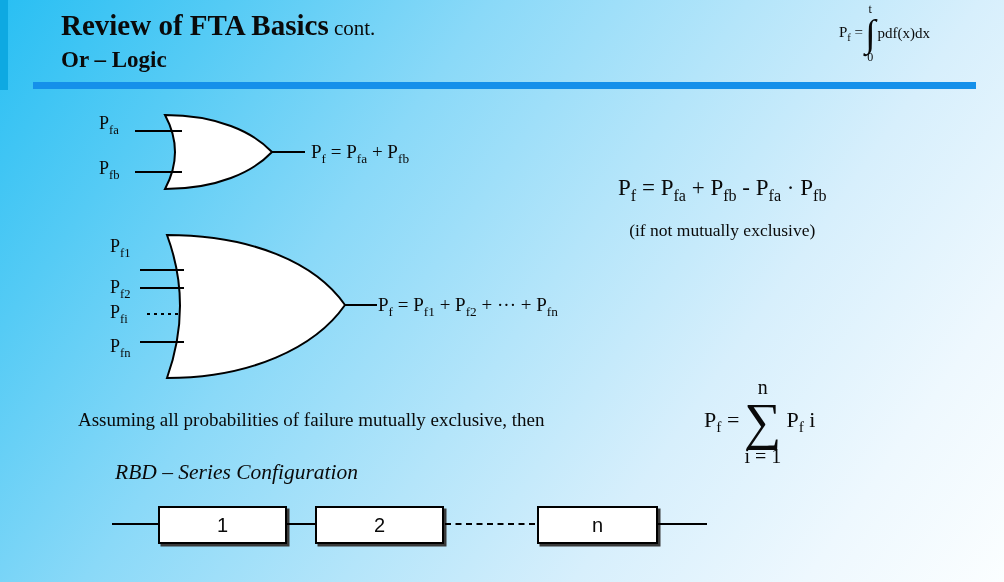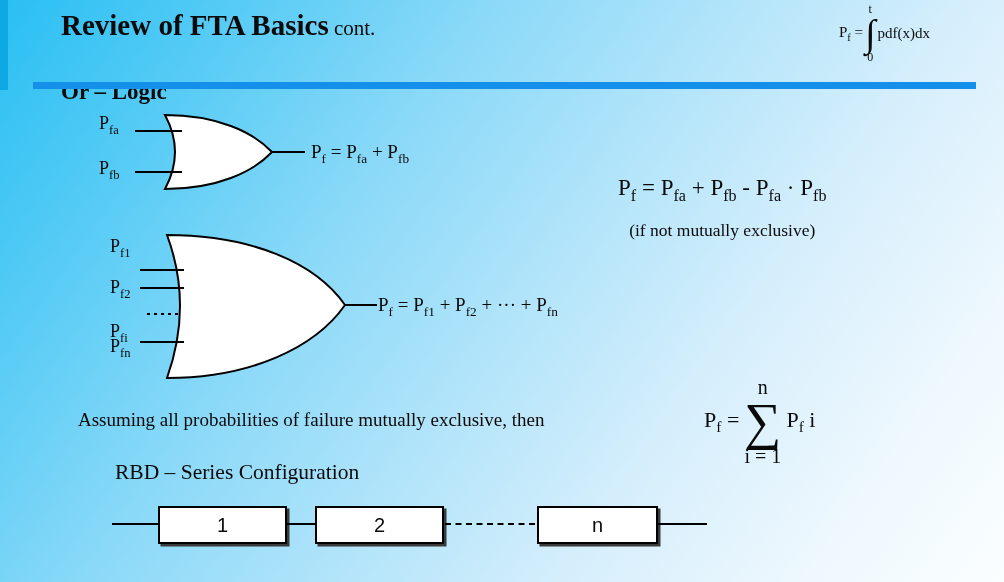--- a/index.html
+++ b/index.html
@@ -6,21 +6,21 @@
   .slide {
     position:relative; width:1004px; height:582px; overflow:hidden;
     background:linear-gradient(125deg,
       #29bff3 0%, #55cbf5 16%, #8ad9f8 34%, #b4e5fa 52%,
       #d7effc 68%, #eef8fe 84%, #fdffff 100%);
     font-family:"Liberation Serif", serif; color:#0a0a0a;padding-left:32px;
   }
   .accent-strip { position:absolute; left:0; top:0; width:8px; height:90px; background:#0ea9e2; }
   .hdr-title { position:absolute; left:61px; top:9px; font-size:29px; font-weight:bold; white-space:nowrap; }
   .hdr-title .suffix { font-weight:normal; font-size:21px; }
-  .hdr-subtitle { position:absolute; left:61px; top:47px; font-size:23px; font-weight:bold;margin-top:32px; }
+  .hdr-subtitle { position:absolute; left:61px; top:47px; font-size:23px; font-weight:bold; }
   .hdr-rule { position:absolute; left:33px; top:82px; width:943px; height:7px; background:#1590ea; }
 
   
   .integral { position:absolute; left:839px; top:3px; display:flex; align-items:center; font-size:15px; white-space:nowrap; }
   .int-col { display:flex; flex-direction:column; align-items:center; margin:0 2px; }
   .int-limit { font-size:12px; line-height:1.1; }
   .int-sym { font-size:38px; line-height:0.92; font-weight:normal; }
 
   sub { font-size:70%; }
 
@@ -39,21 +39,21 @@
   .excl-c { font-size:17.5px; text-align:center; margin-top:15px; }
 
   .assume { position:absolute; left:78px; top:409px; font-size:19px; white-space:nowrap; }
 
   .sum { position:absolute; left:704px; top:376px; display:flex; align-items:center; white-space:nowrap; }
   .sum-lhs, .sum-rhs { font-size:22px; }
   .sum-col { display:flex; flex-direction:column; align-items:center; margin:0 5px; }
   .sum-limit { font-size:20px; line-height:1.15; }
   .sum-sym { font-size:52px; line-height:0.88; }
 
-  .rbd-title { position:absolute; left:115px; top:460px; font-size:21.5px; }
+  .rbd-title { position:absolute; left:115px; top:460px; font-size:21.5px;font-style:italic; }
   .rbd-line { position:absolute; height:0; border-top:2px solid #000; }
   .rbd-line.dashed { border-top-style:dashed; }
   .rbd-box {
     position:absolute; width:121px; height:34px; background:#fff; border:2px solid #000;
     box-shadow:2.5px 2.5px 0 #3a3a3a; display:flex; align-items:center; justify-content:center;
     font-family:"Liberation Sans", sans-serif; font-size:20px;
   }
 </style>
 </head>
 <body>
@@ -86,21 +86,21 @@
   </svg>
   <span class="formula f-gate1">P<sub>f</sub>  =  P<sub>fa</sub> + P<sub>fb</sub></span>
 
   <div class="excl">
     <div class="excl-f">P<sub>f</sub>  = P<sub>fa</sub> + P<sub>fb</sub> - P<sub>fa</sub> · P<sub>fb</sub></div>
     <div class="excl-c">(if not mutually exclusive)</div>
   </div>
 
   <span class="glabel" style="left:110px;top:236px">P<sub>f1</sub></span>
   <span class="glabel" style="left:110px;top:277px">P<sub>f2</sub></span>
-  <span class="glabel" style="left:110px;top:321px">P<sub>fi</sub></span>
+  <span class="glabel" style="left:110px;top:302px">P<sub>fi</sub></span>
   <span class="glabel" style="left:110px;top:336px">P<sub>fn</sub></span>
   <svg class="gate-svg" style="left:140px;top:230px" width="250" height="155" viewBox="0 0 250 155">
     <path class="gate-body" d="M27,5 C110,5 175,32 205,75 C175,118 110,148 27,148 Q53,75 27,5 Z"></path>
     <line class="wire" x1="0" y1="40" x2="44" y2="40"></line>
     <line class="wire" x1="0" y1="58" x2="44" y2="58"></line>
     <line class="wire wire-dotted" x1="7" y1="84" x2="42" y2="84"></line>
     <line class="wire" x1="0" y1="112" x2="44" y2="112"></line>
     <line class="wire" x1="205" y1="75" x2="237" y2="75"></line>
   </svg>
   <span class="formula f-gate2">P<sub>f</sub>  =  P<sub>f1</sub> + P<sub>f2</sub> + ··· + P<sub>fn</sub></span>

